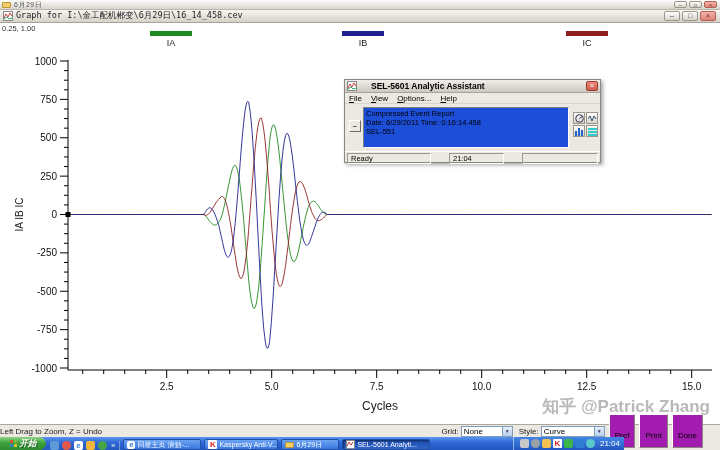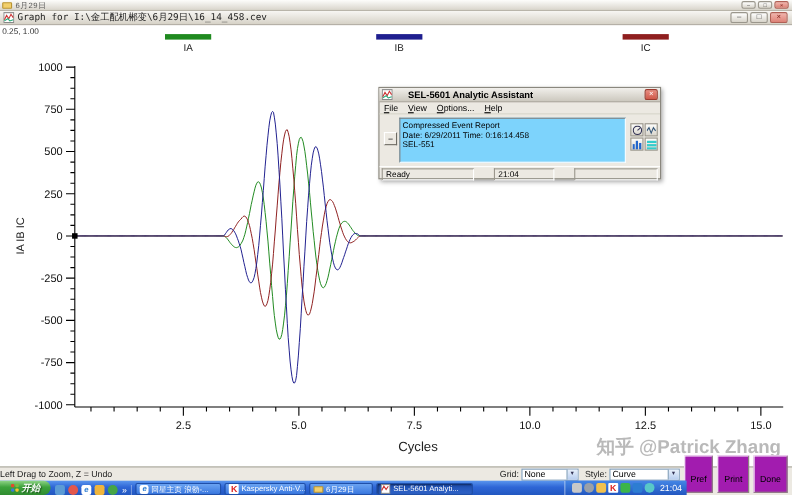--- a/index.html
+++ b/index.html
@@ -30,21 +30,21 @@
   
   .dialog{position:absolute;left:344px;top:56px;width:257px;height:84px;background:#ece9e2;border:1px solid #8a877e;box-shadow:2px 2px 4px rgba(0,0,0,.35)}
   .dtitle{height:13px;background:linear-gradient(#f1efeb,#ccc8be);border-bottom:1px solid #a8a49a;display:flex;align-items:center}
   .dtitle .t{font-size:8.5px;font-weight:bold;margin-left:14px;white-space:nowrap}
   .dclose{margin-left:auto;margin-right:2px;width:12px;height:10px;background:linear-gradient(#e98c80,#cf5a4b);border:1px solid #9c3a2e;border-radius:2px;color:#fff;font-size:7px;line-height:8px;text-align:center}
   .dmenu{height:11px;display:flex;gap:9px;align-items:center;padding-left:4px;border-bottom:1px solid #d8d4ca}
   .dmenu span{display:inline-block;font-size:8px}
   .dmenu span::first-letter{text-decoration:underline}
   .dbody{position:relative;height:47px}
   .collapse{position:absolute;left:4px;top:16px;width:12px;height:12px;background:#ece9e2;border:1px solid;border-color:#fff #6f6c64 #6f6c64 #fff;font-size:8px;line-height:9px;text-align:center}
-  .dlist{position:absolute;left:18px;top:3px;width:206px;height:41px;background:#7dd3fc;border:1px solid;border-color:#808080 #fff #fff #808080;padding:1px 2px;overflow:hidden}
+  .dlist{position:absolute;left:18px;top:3px;width:206px;height:41px;background:#1d4ed8;border:1px solid;border-color:#808080 #fff #fff #808080;padding:1px 2px;overflow:hidden}
   .dlist span{display:block;font-size:7.5px;line-height:9px;white-space:nowrap}
   .dicons{position:absolute;left:228px;top:8px;width:27px;display:flex;flex-wrap:wrap;gap:1px}
   .dico{width:12px;height:12px;background:linear-gradient(#fdfdfb,#d9d5cc);border:1px solid #9a968c;display:flex;align-items:center;justify-content:center}
   .dstatus{height:13px;display:flex;gap:18px;padding:1px 2px;border-top:1px solid #fff}
   .dpanel{border:1px solid;border-color:#9a968c #fff #fff #9a968c;font-size:7.5px;line-height:9px;padding-left:3px;height:11px}
   .dp1{width:84px}.dp2{width:55px}.dp3{flex:1}
   
   .toolbar{position:absolute;left:0;top:424px;width:720px;height:13px;background:#ece9e2;border-top:1px solid #aaa79d;display:flex;align-items:center;font-size:8px}
   .hint{margin-left:0;color:#222;white-space:nowrap}
   .toolbar .sp{flex:1}
@@ -274,21 +274,21 @@
       <span class="v">None</span>
       <span class="arrow" style="margin-left:auto">▼</span>
     </span>
     <span class="lbl">Style:</span>
     <span class="combo style">
       <span class="v">Curve</span>
       <span class="arrow" style="margin-left:auto">▼</span>
     </span>
     <button class="tbtn">Pref</button>
     <button class="tbtn">Print</button>
-    <button class="tbtn" style="margin-right:4px">Done</button>
+    <button class="tbtn" style="margin-right:17px">Done</button>
   </div>
 
   <div class="taskbar">
     <div class="start">
       <span class="flag">
           <i style="background:#e4482c"></i>
           <i style="background:#7ebb3f"></i>
           <i style="background:#3a7bd5"></i>
           <i style="background:#f4c430"></i>
         </span>

